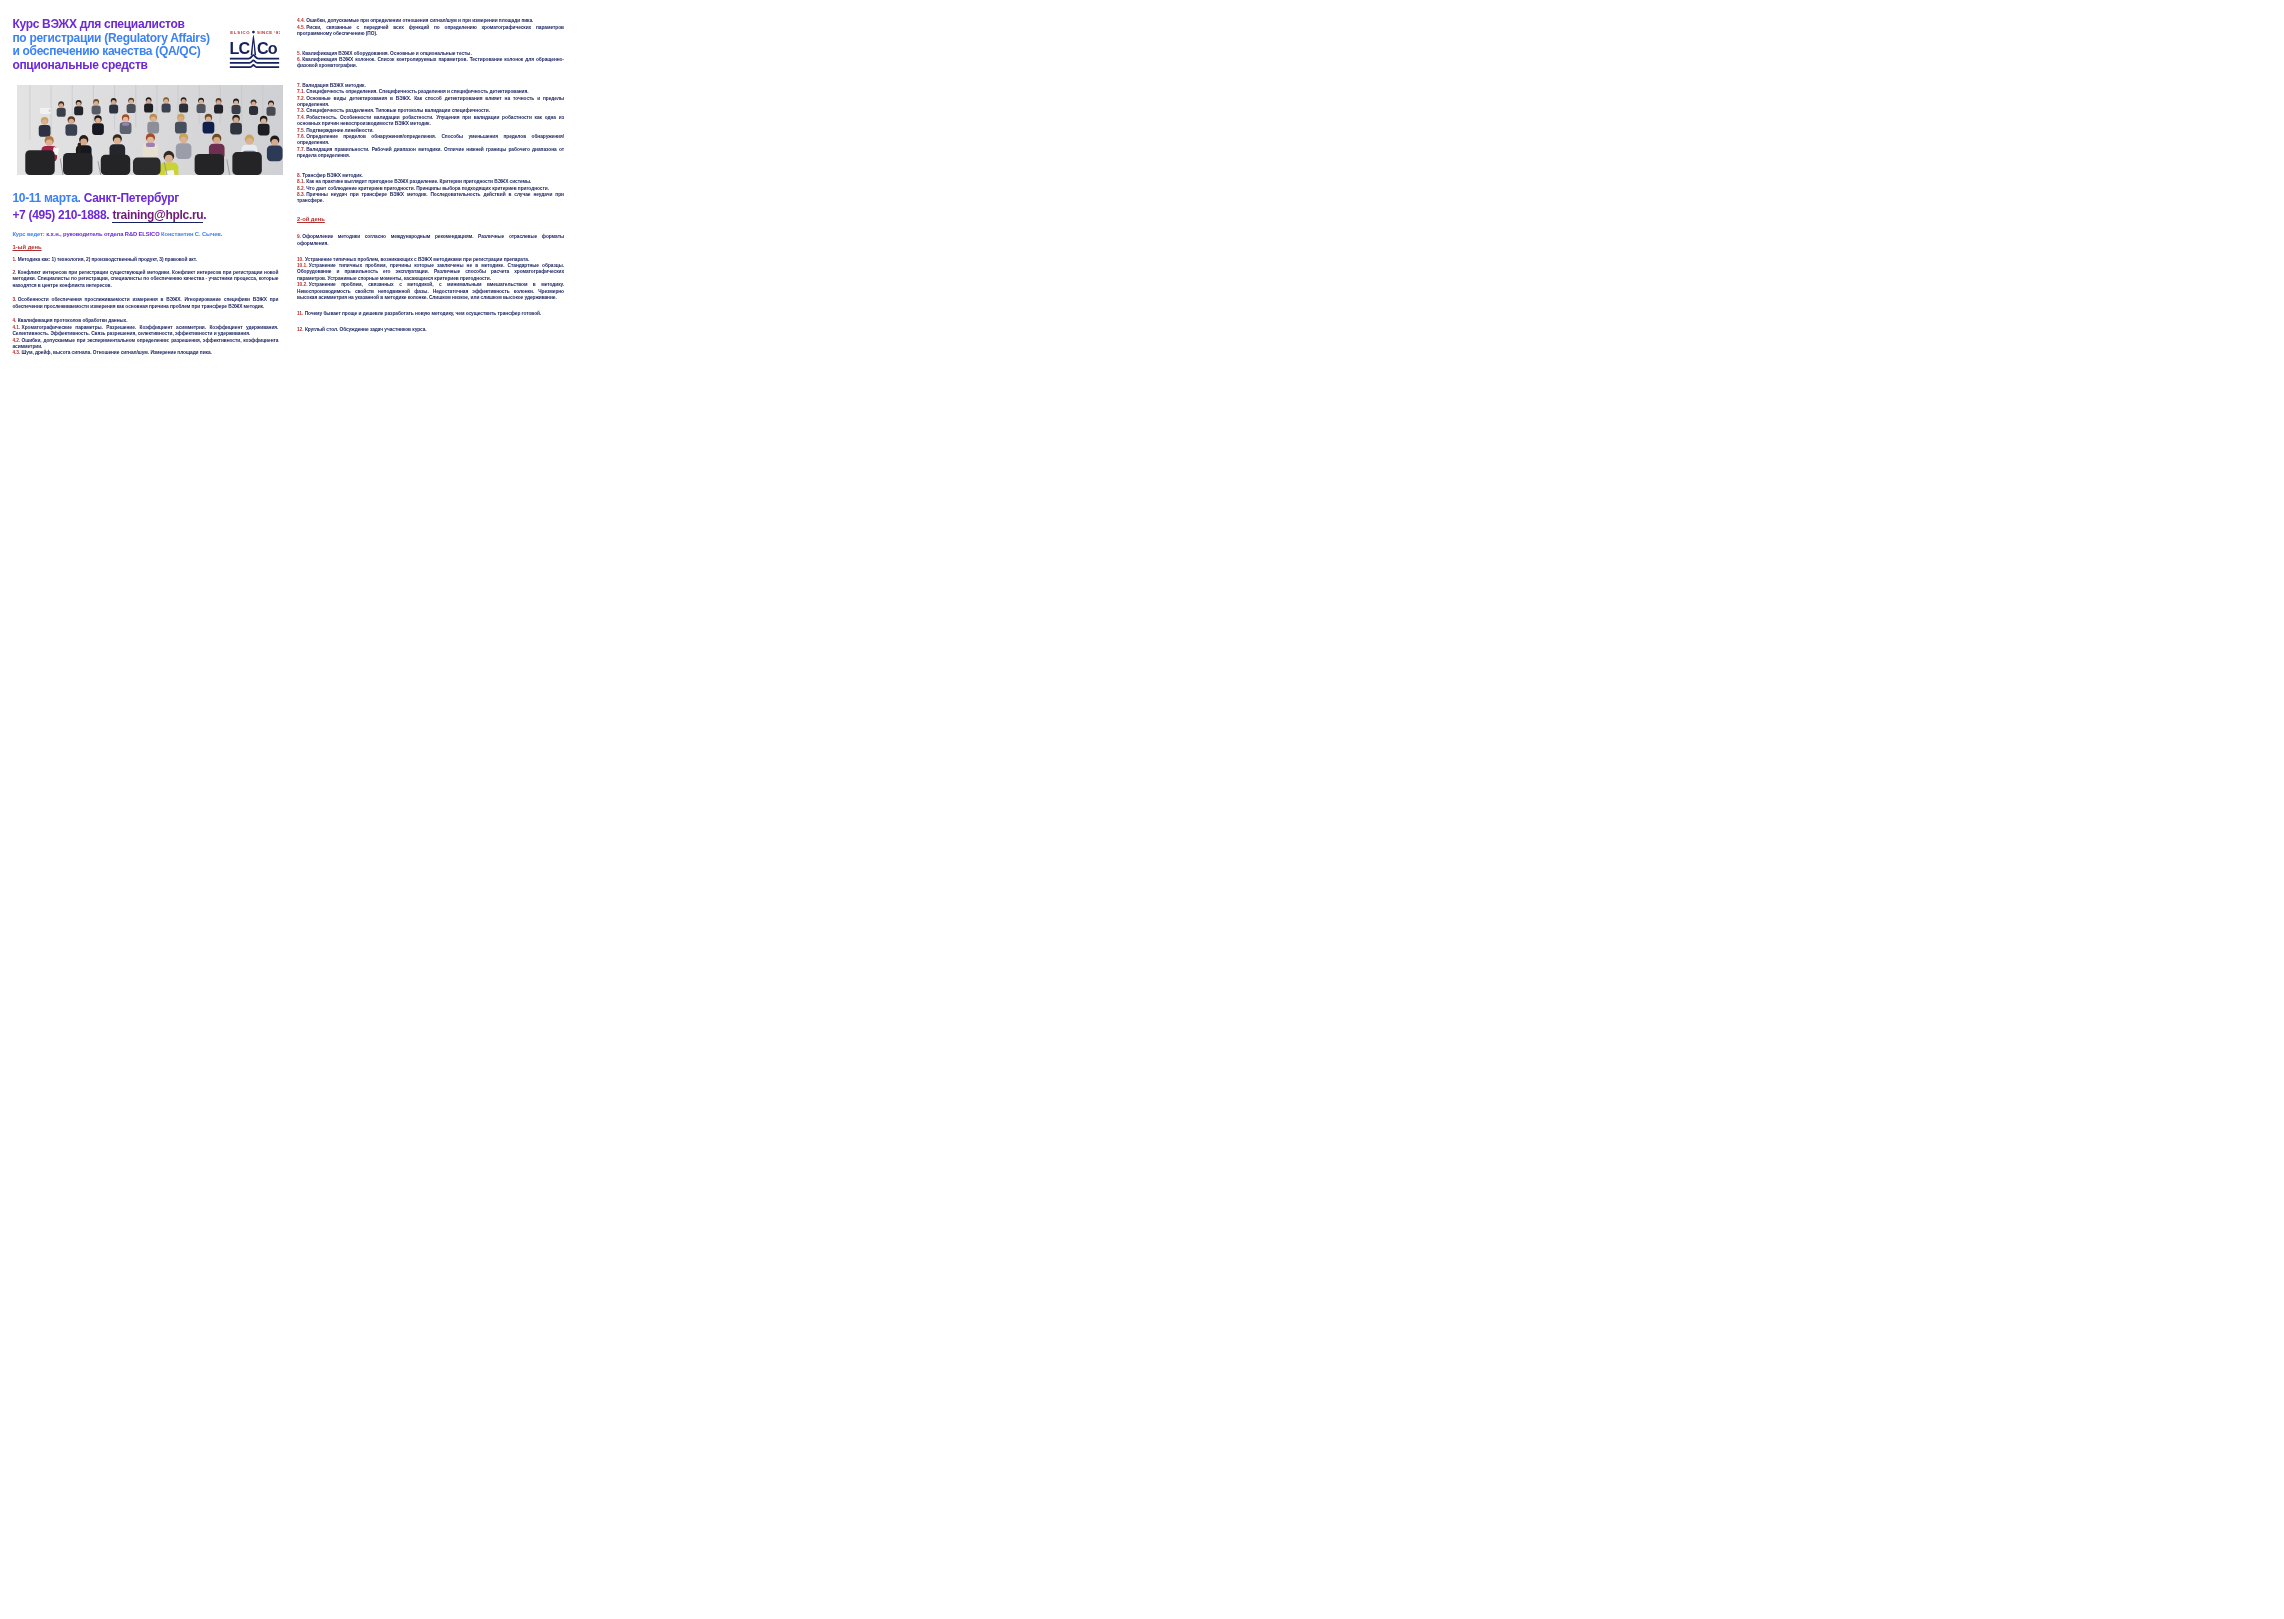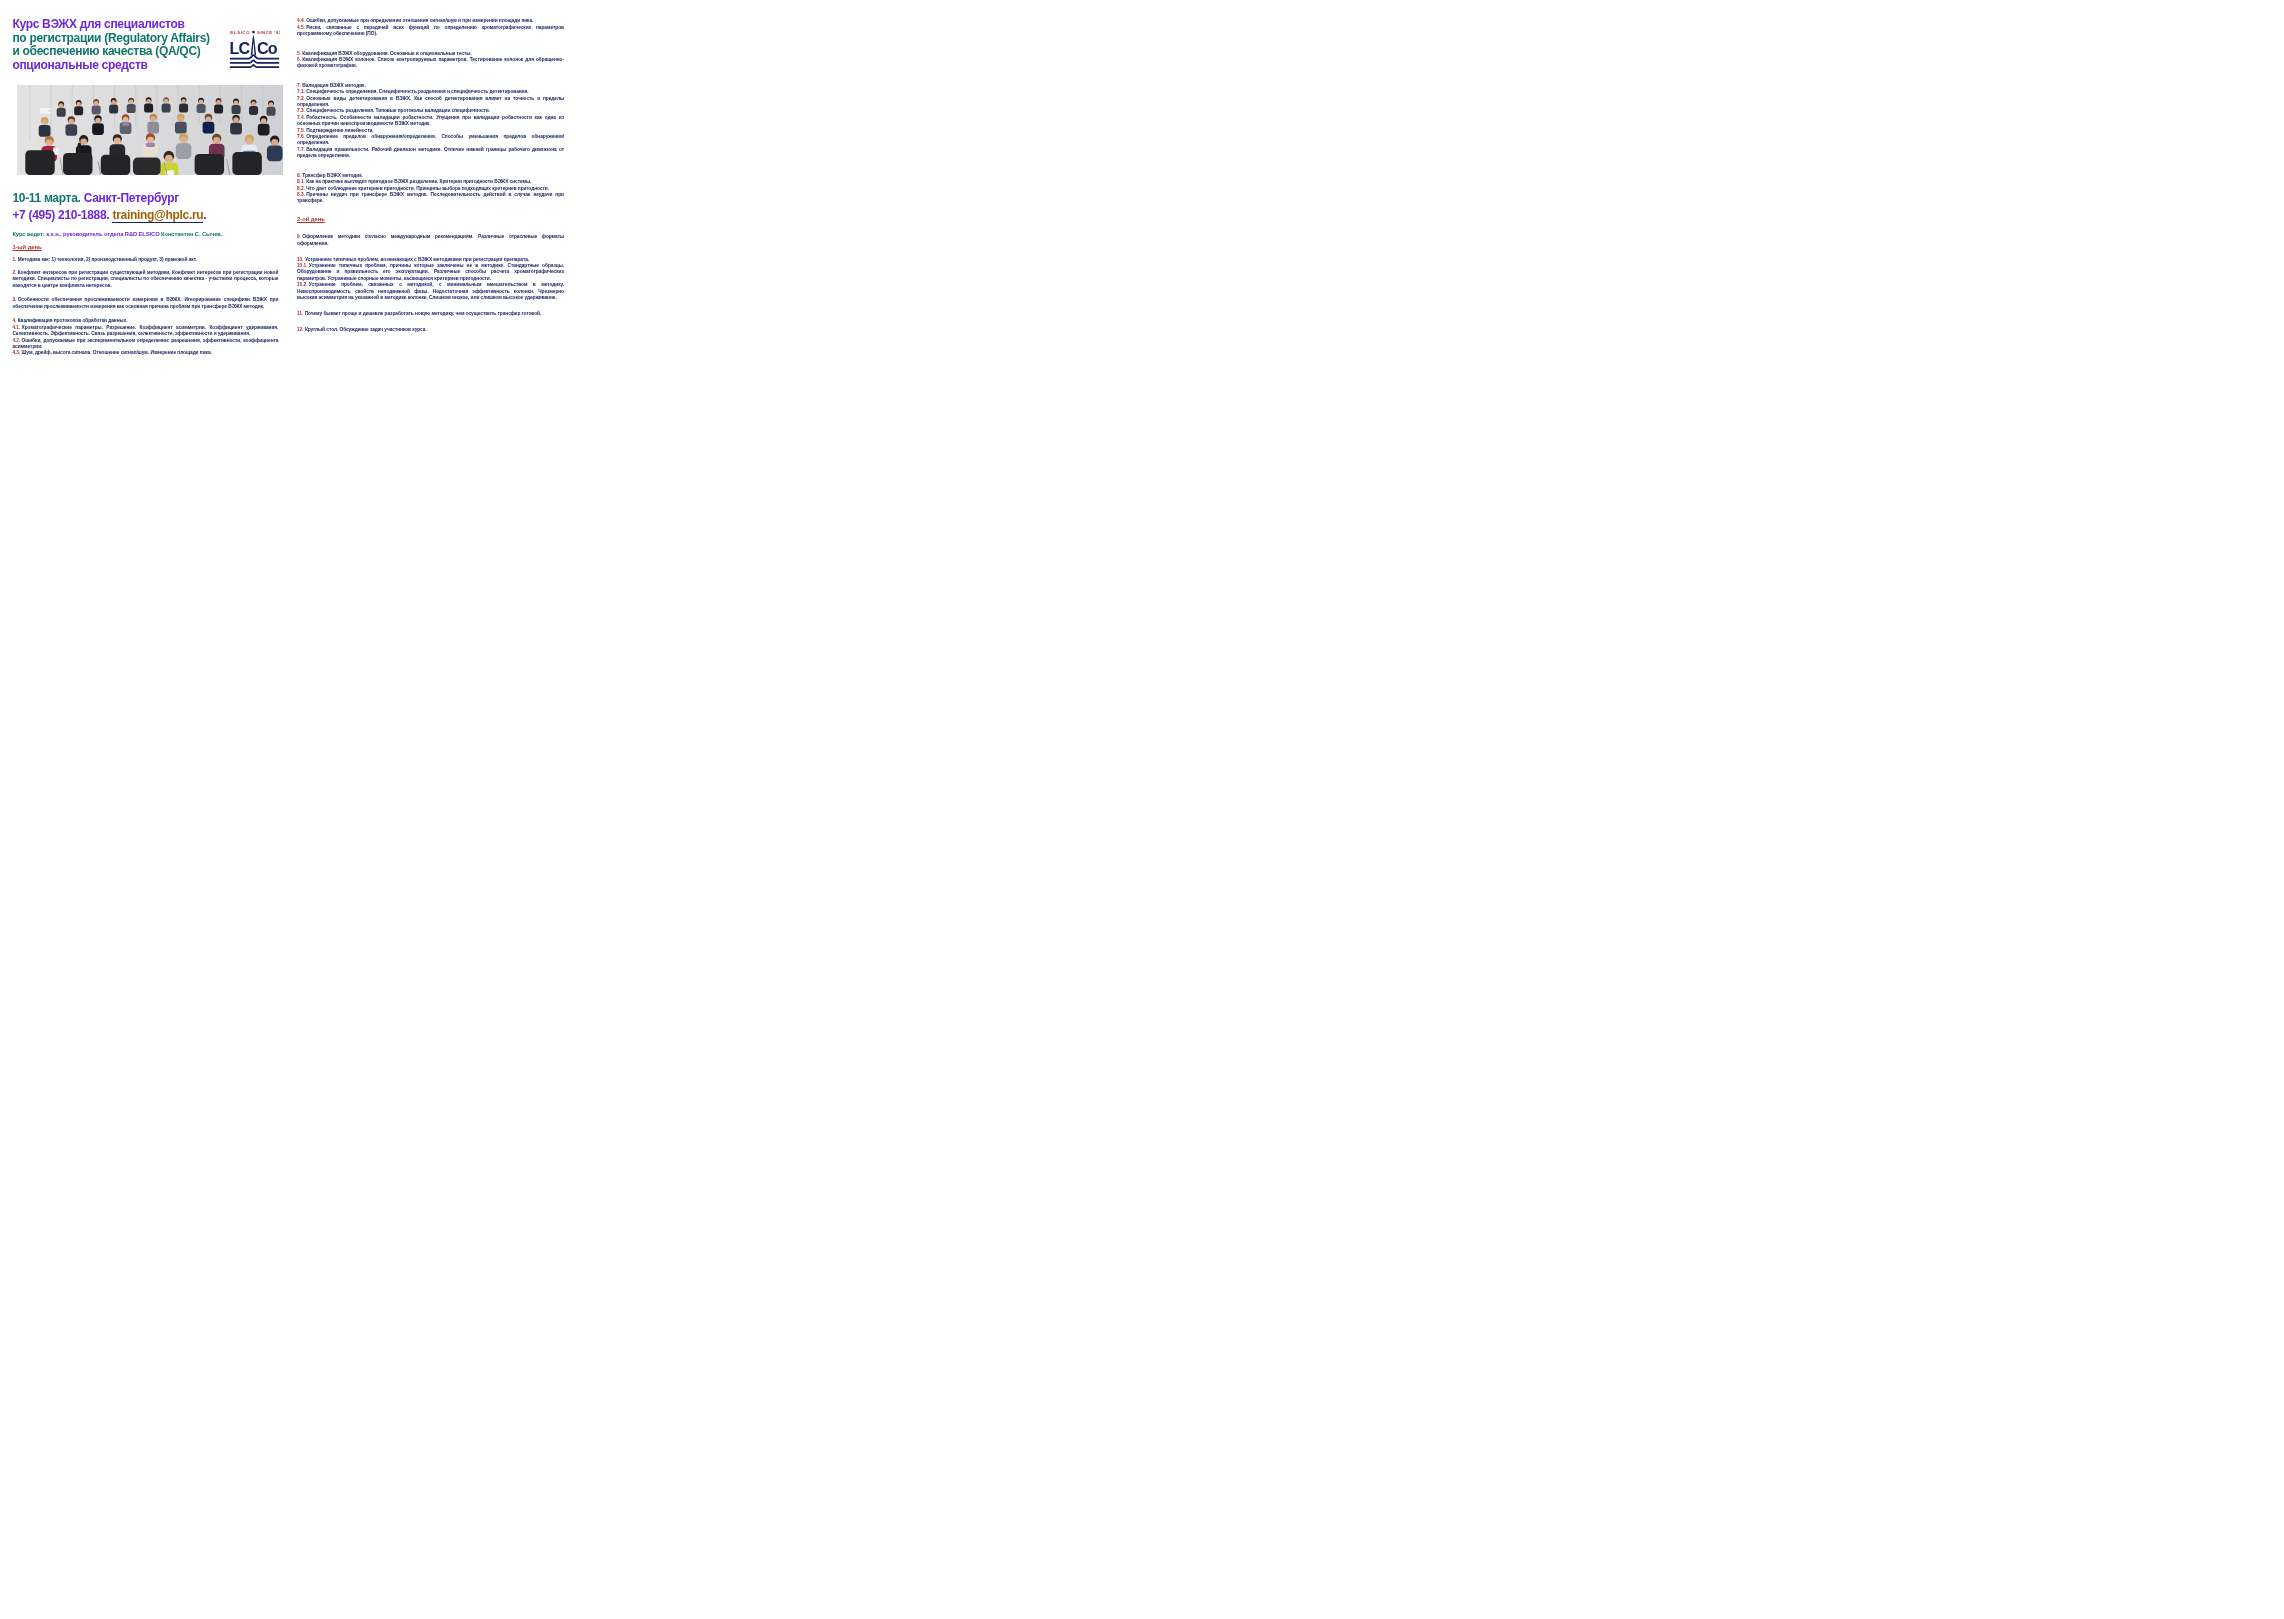--- a/index.html
+++ b/index.html
@@ -3,21 +3,21 @@
 <meta charset="utf-8">
 <style>
   html,body{margin:0;padding:0;}
   body{
     width:571px;height:405px;position:relative;overflow:hidden;
     background:#ffffff;
     font-family:"Liberation Sans", sans-serif;
     -webkit-font-smoothing:antialiased;
   }
   .navy{color:#6d28d9;}
-  .red{color:#0f766e;}
+  .red{color:#3b82f6;}
 
   
   .col-left{position:absolute;left:12.4px;top:18.4px;width:266px;}
   .col-right{position:absolute;left:297px;top:18.4px;width:267px;}
 
   
   .title-line{
     font-size:12px;line-height:13.4px;font-weight:700;letter-spacing:-0.3px;
     white-space:nowrap;
   }
@@ -25,21 +25,21 @@
   
   .logo{position:absolute;left:229px;top:28px;width:51px;height:42px;}
 
   
   .photo{position:absolute;left:16.6px;top:85px;width:266px;height:90px;overflow:hidden;}
   .photo svg{display:block;width:100%;height:100%;}
 
   
   .event{position:absolute;left:12.4px;top:190px;width:276px;}
   .event-line{font-size:12px;line-height:17px;font-weight:700;letter-spacing:-0.3px;white-space:nowrap;}
-  .email-link{color:#a16207;text-decoration:none;border-bottom:0.9px solid #17215e;}
+  .email-link{color:#701a75;text-decoration:none;border-bottom:0.9px solid #17215e;}
 
   
   .instructor{position:absolute;left:12.4px;top:231px;width:266px;margin:0;
     font-size:5.8px;line-height:7.4px;font-weight:700;letter-spacing:-0.1px;}
 
   
   .day-heading{margin:0;font-size:5.8px;line-height:7.4px;font-weight:700;
     color:#b03030;text-decoration:underline;}
   .day1{position:absolute;left:12.4px;top:244px;}
 

